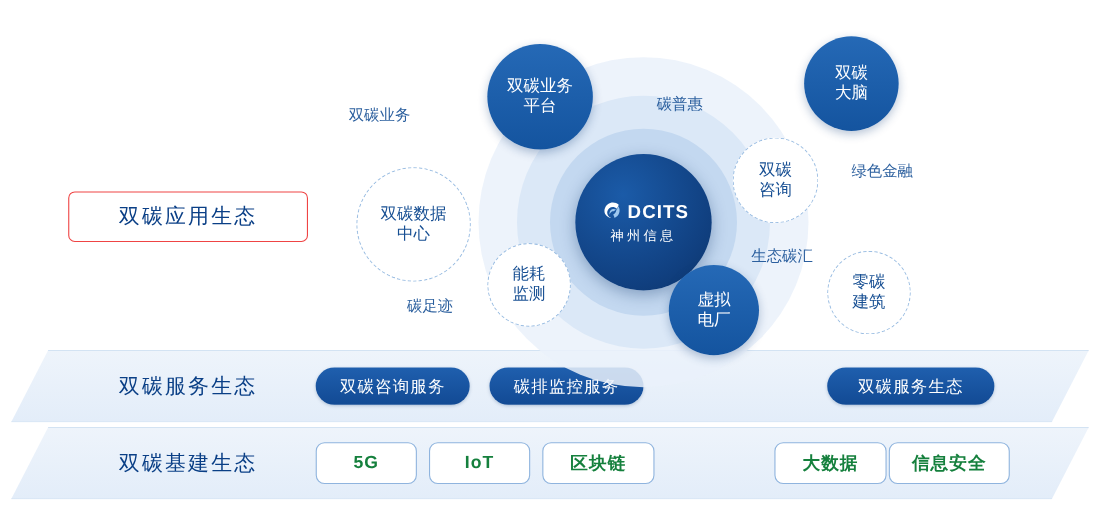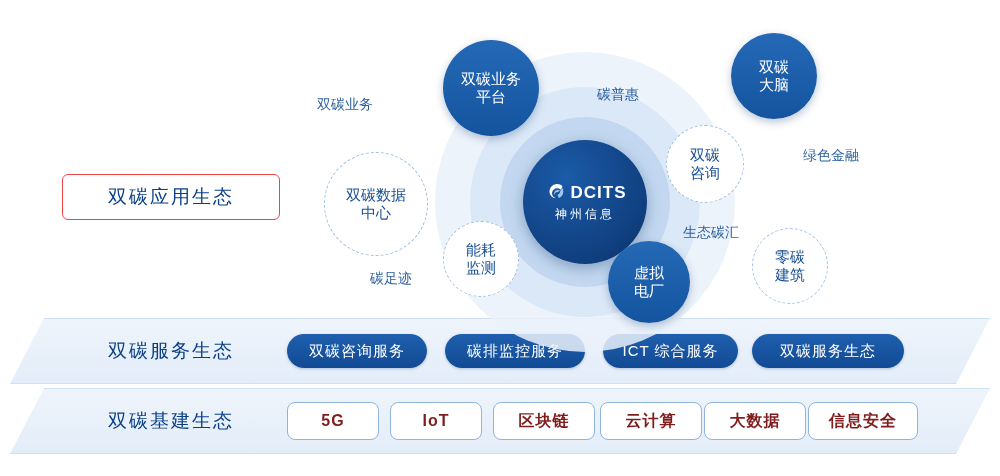--- a/index.html
+++ b/index.html
@@ -78,21 +78,21 @@
     box-shadow: 0 1px 3px rgba(16,58,112,0.25);
   }
 
   .infra-pill {
     position: absolute;
     top: 402px;
     height: 36px;
     border-radius: 8px;
     border: 1px solid #8fb4de;
     background: #ffffff;
-    color: #7f1d1d;
+    color: #15803d;
     font-size: 16px;
     font-weight: 600;
     display: flex;
     align-items: center;
     justify-content: center;
     letter-spacing: 1px;
   }
 
   
   .halo {
@@ -192,43 +192,37 @@
   <div id="label-svc" class="layer-label">
     <span>双碳服务生态</span>
   </div>
 
   <div class="svc-pill" style="left:287px; width:140px;">
     <span>双碳咨询服务</span>
   </div>
   <div class="svc-pill" style="left:445px; width:140px;">
     <span>碳排监控服务</span>
   </div>
-  <div class="svc-pill" style="left:603px; width:135px;">
-    <span>ICT 综合服务</span>
-  </div>
   <div class="svc-pill" style="left:752px; width:152px;">
     <span>双碳服务生态</span>
   </div>
 
   <div id="band-infra" class="band"></div>
   <div id="label-infra" class="layer-label">
     <span>双碳基建生态</span>
   </div>
 
   <div class="infra-pill" style="left:287px; width:90px;">
     <span>5G</span>
   </div>
   <div class="infra-pill" style="left:390px; width:90px;">
     <span>IoT</span>
   </div>
   <div class="infra-pill" style="left:493px; width:100px;">
     <span>区块链</span>
-  </div>
-  <div class="infra-pill" style="left:600px; width:100px;">
-    <span>云计算</span>
   </div>
   <div class="infra-pill" style="left:808px; width:108px;">
     <span>信息安全</span>
   </div>
   <div class="infra-pill" style="left:704px; width:100px;">
     <span>大数据</span>
   </div>
 
   <div id="hub">
     <div class="halo" id="halo-outer"></div>
@@ -278,17 +272,17 @@
 电厂</span>
   </div>
 
   <div class="bubble bubble-outline" style="left:752px; top:228px; width:76px; height:76px;">
     <span style="white-space:pre-line;">零碳
 建筑</span>
   </div>
 
   <div class="free-label" style="left:317px; top:96px;">双碳业务</div>
   <div class="free-label" style="left:597px; top:86px;">碳普惠</div>
-  <div class="free-label" style="left:803px; top:147px;text-align:center;">绿色金融</div>
+  <div class="free-label" style="left:774px; top:147px;text-align:center;">绿色金融</div>
   <div class="free-label" style="left:370px; top:270px;">碳足迹</div>
   <div class="free-label" style="left:683px; top:224px;">生态碳汇</div>
 
 </div>
 
 </body></html>

